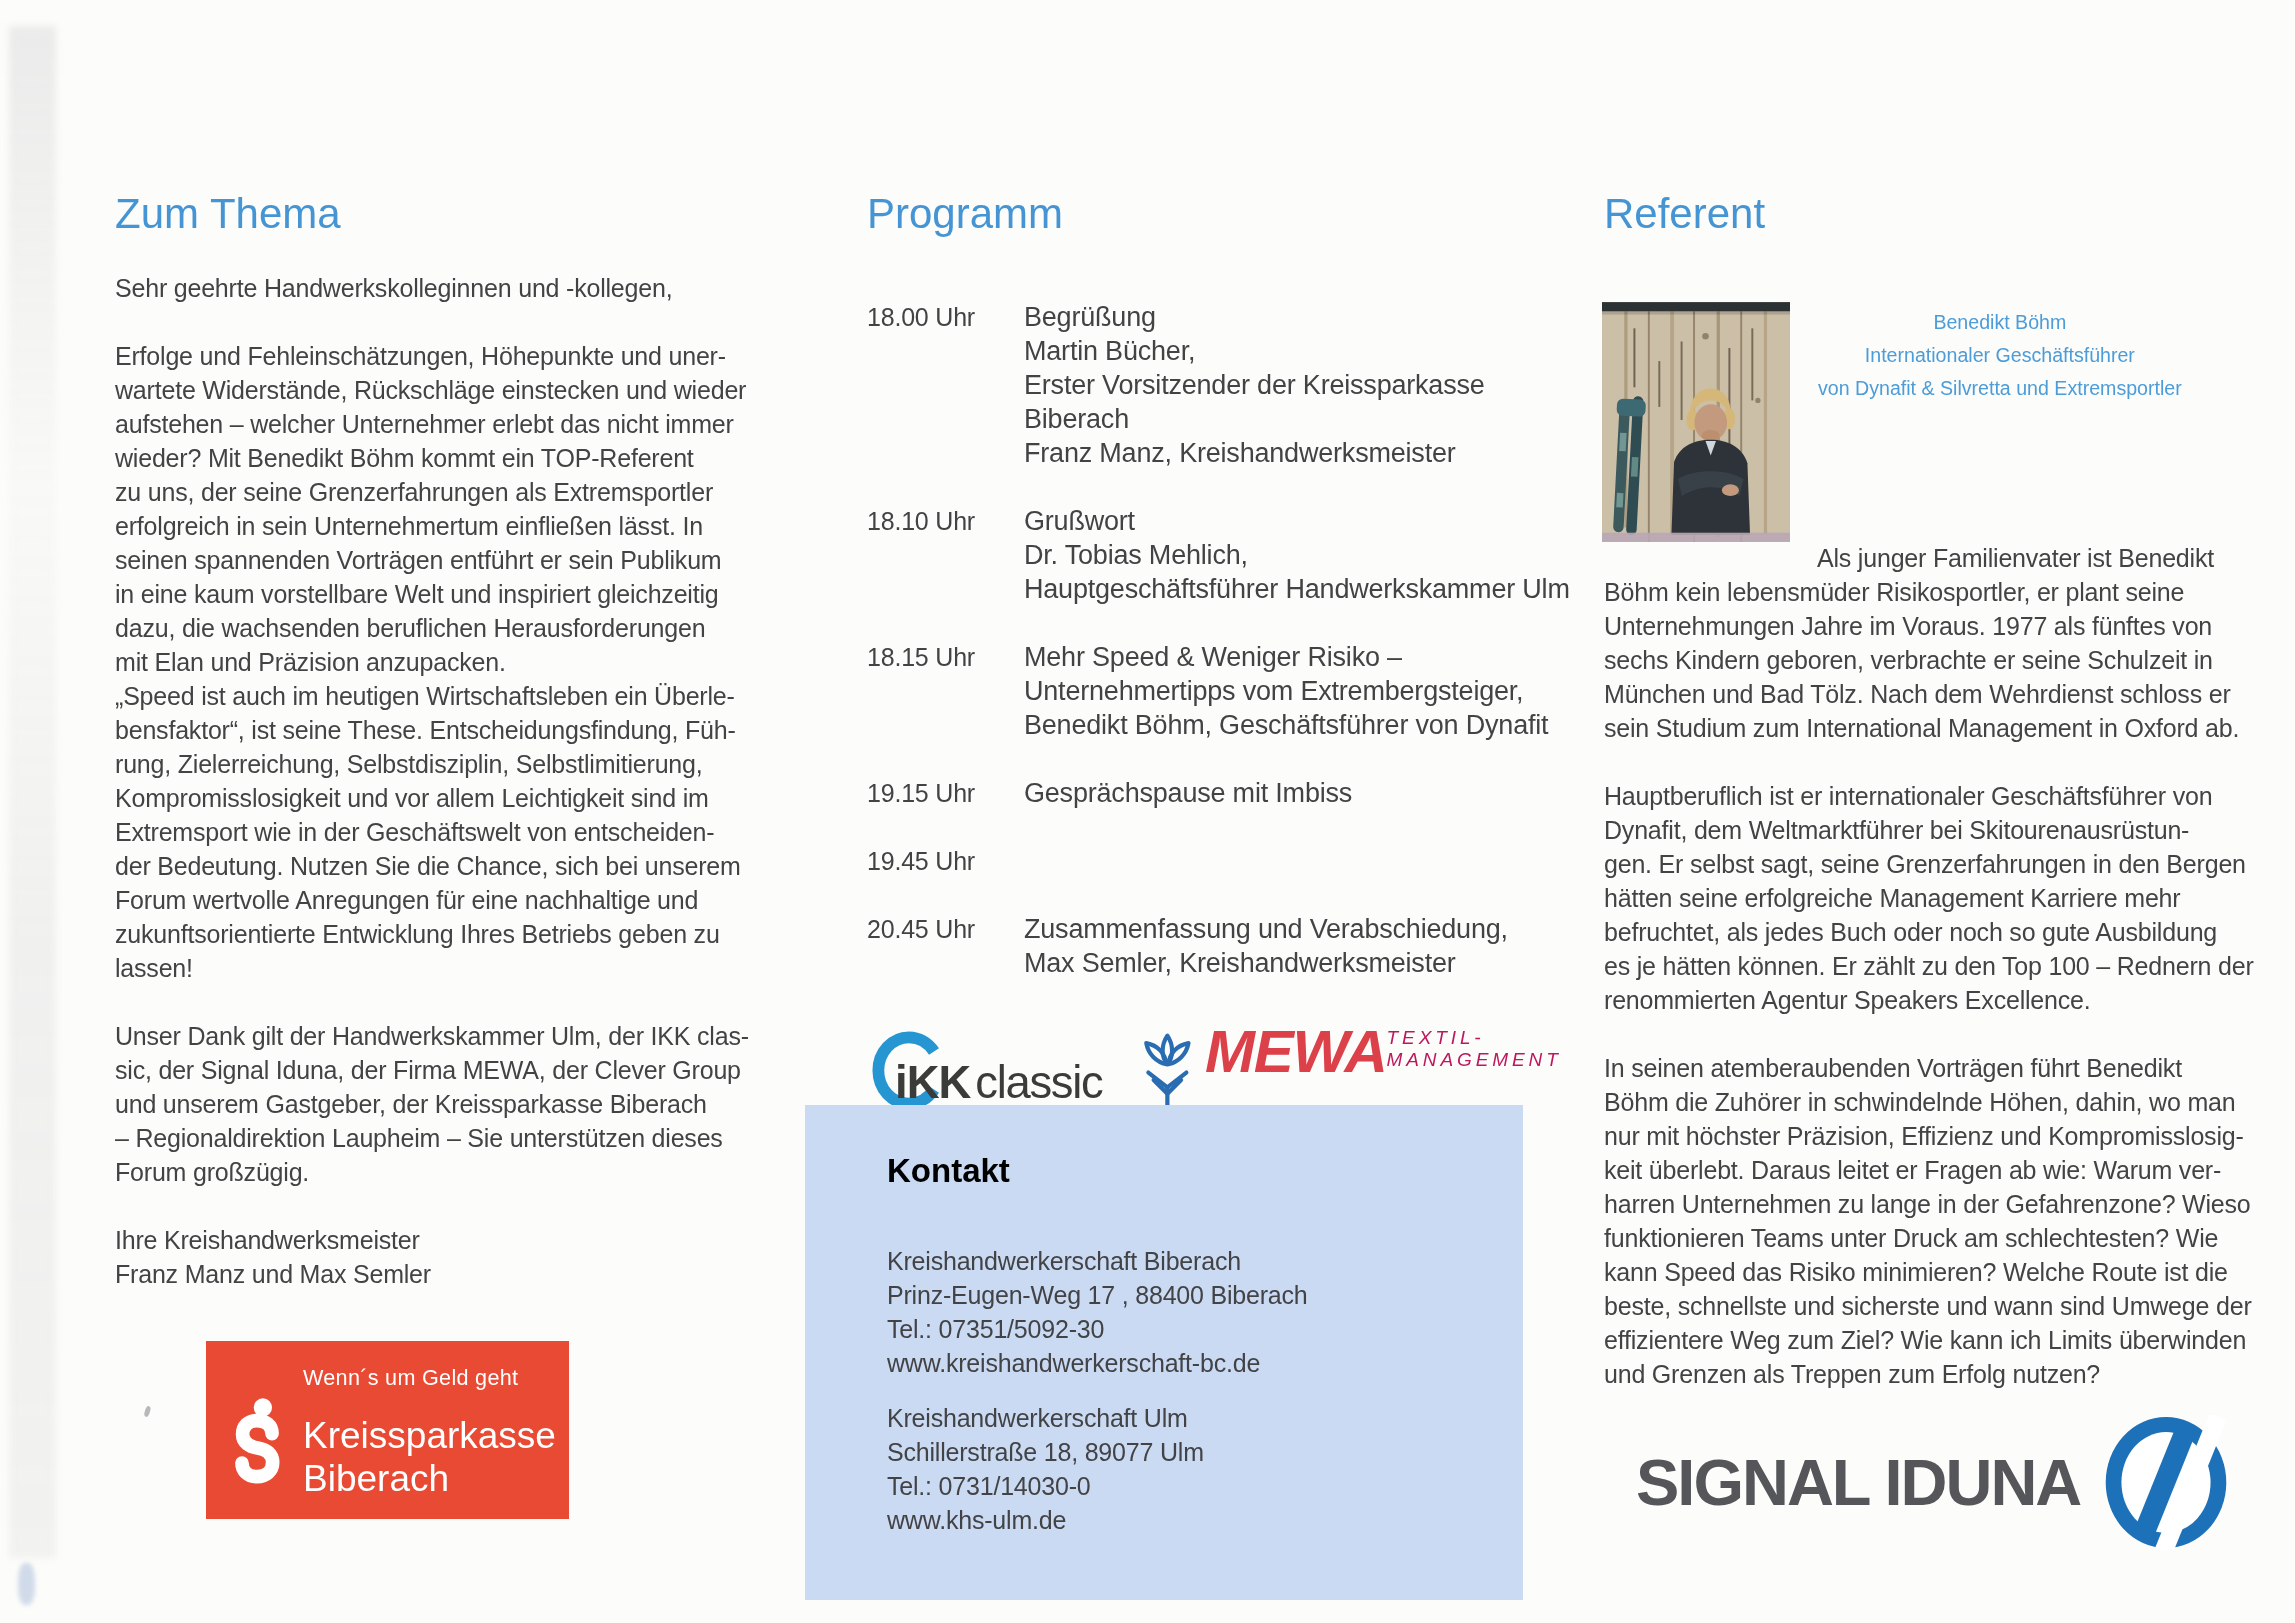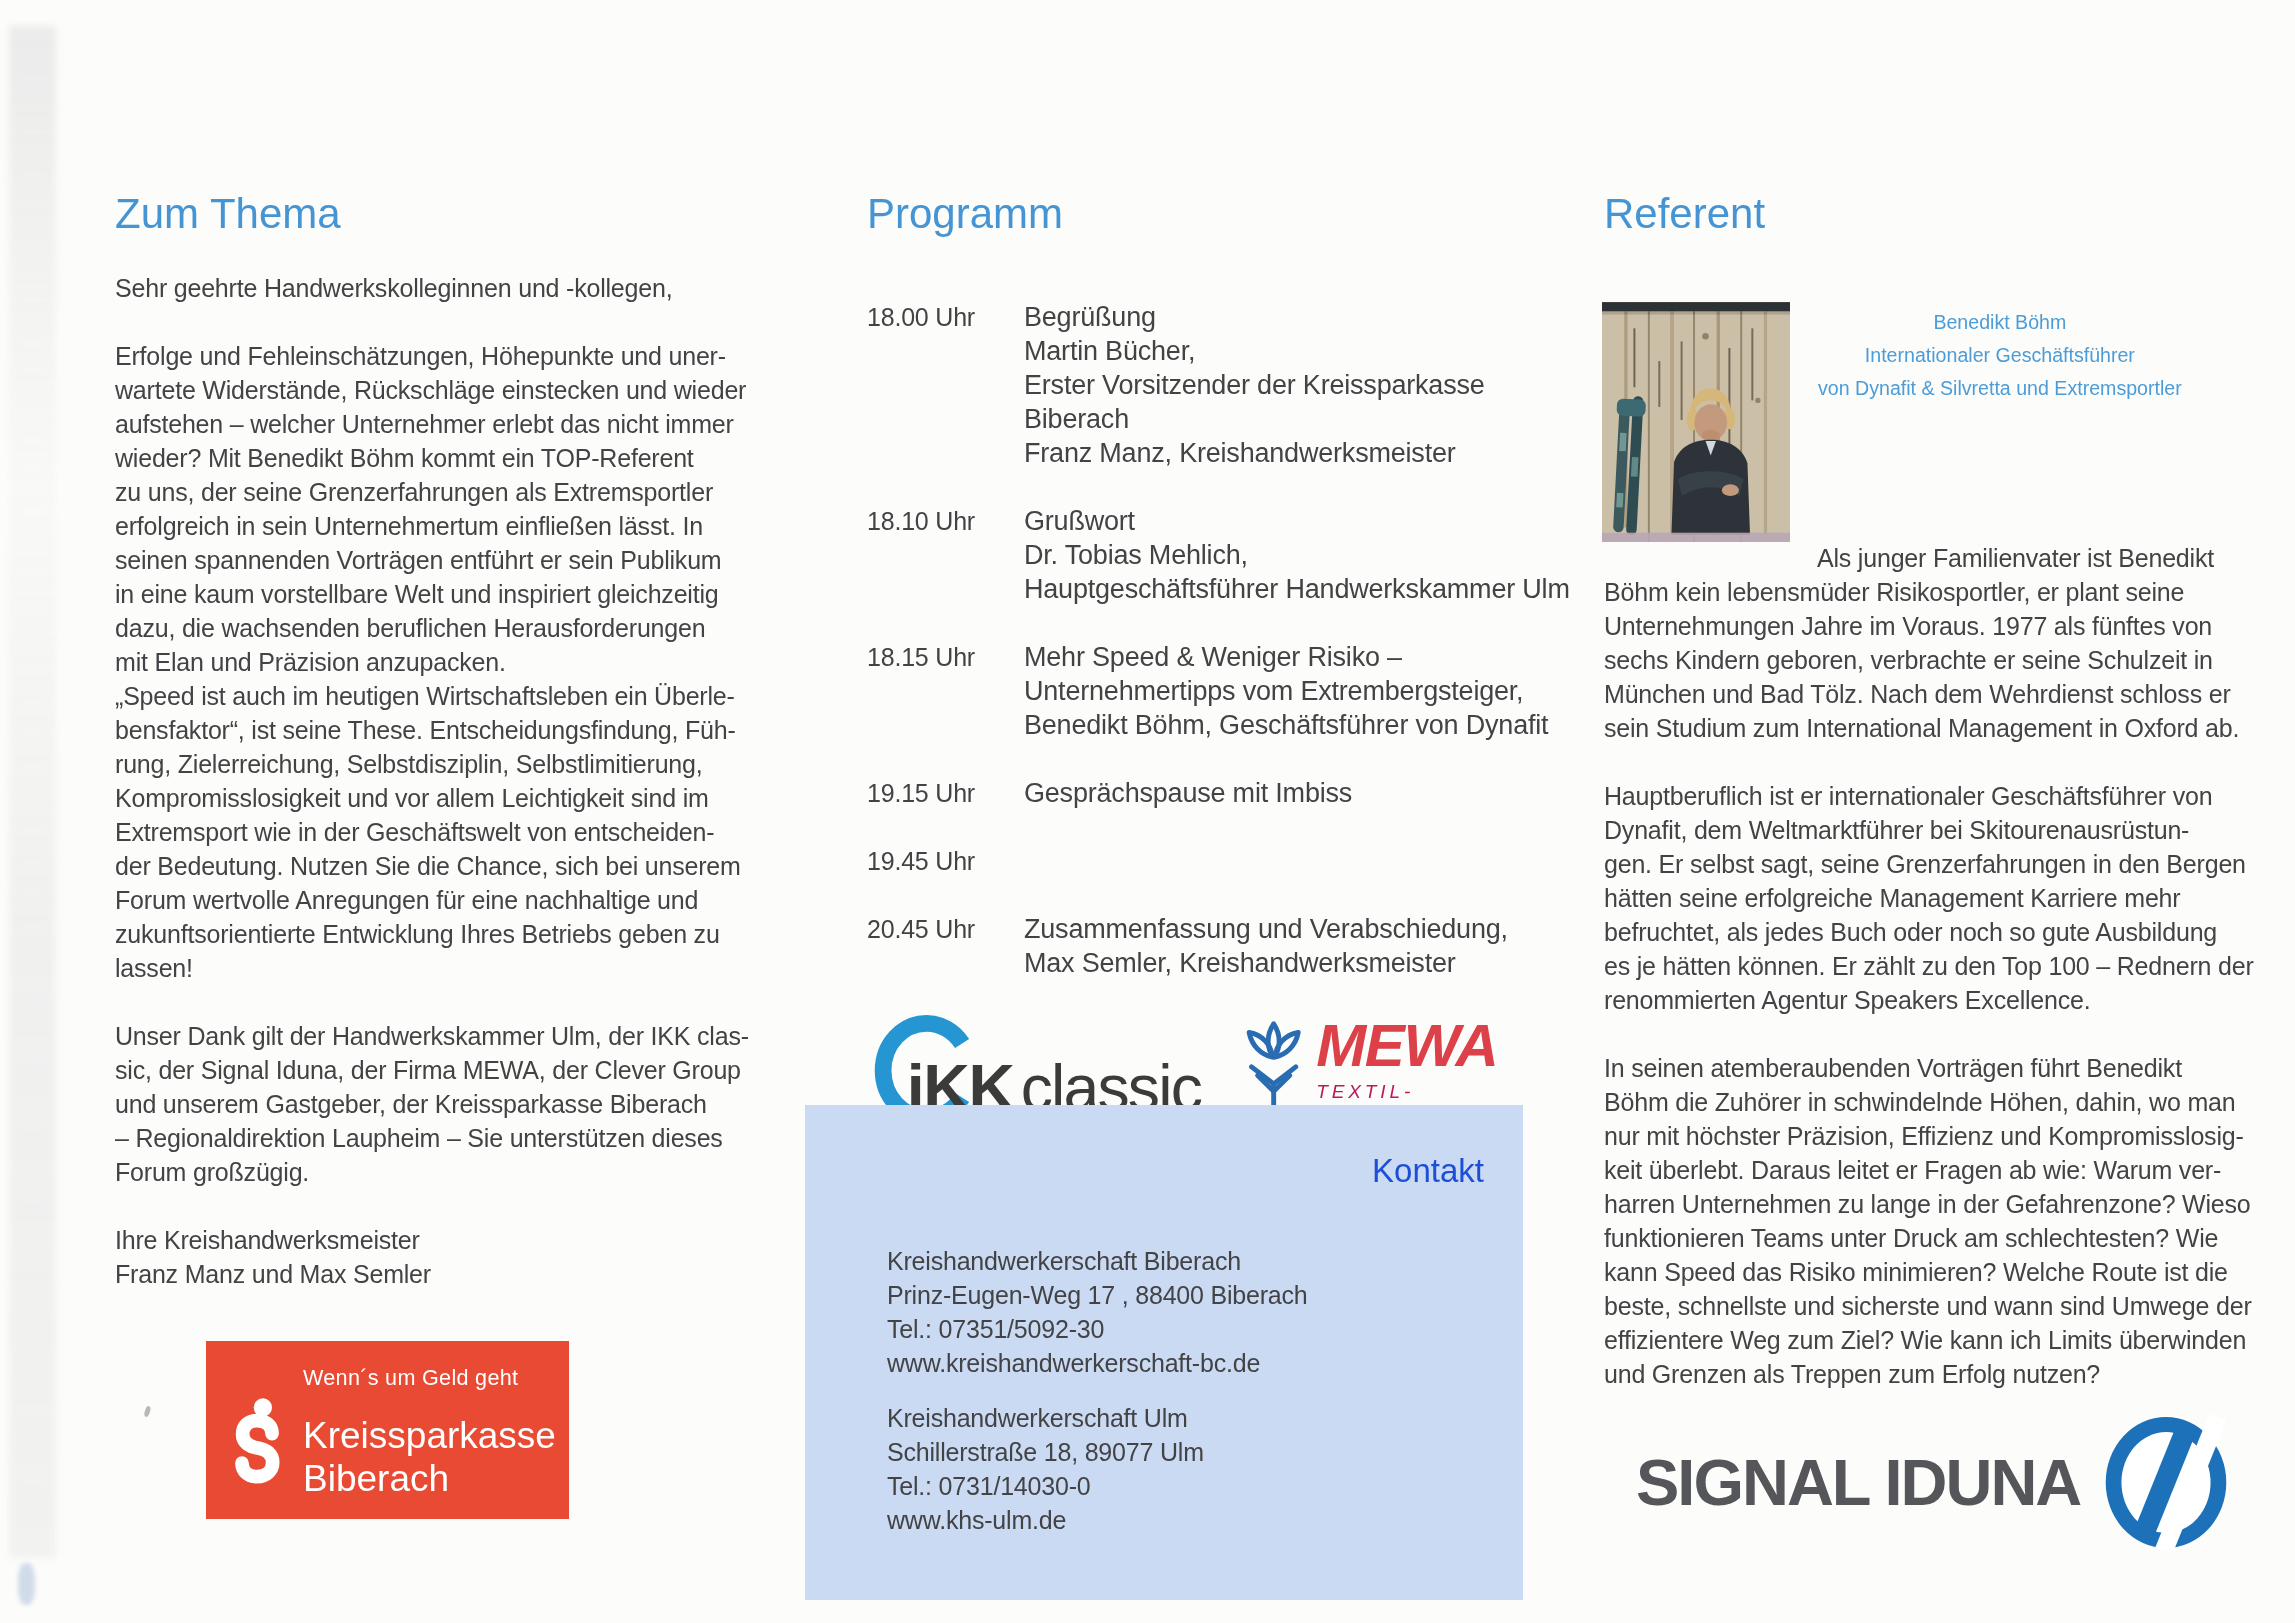--- a/index.html
+++ b/index.html
@@ -16,28 +16,28 @@
   #col-left{ position:absolute; left:115px; top:191px; width:655px; }
   #col-left .h-col{ margin-bottom:34px; }
   
   #col-mid{ position:absolute; left:867px; top:191px; width:707px; }
   #col-mid .h-col{ margin-bottom:63px; }
   .sched-row{ display:flex; margin:0 0 34px 0; }
   .sched-time{ width:157px; flex:0 0 157px; font-size:25px; line-height:34px; letter-spacing:-0.2px; }
   .sched-desc{ flex:1; font-size:27px; line-height:34px; letter-spacing:-0.2px; white-space:pre-line; }
   .logos-row{ display:flex; align-items:center; margin-top:17px; }
   .mewa{ display:flex; align-items:flex-start; margin-left:29px; }
-  .mewa-txt{ display:flex; flex-direction:column; margin-left:11.8px; }
+  .mewa-txt{ display:flex; flex-direction:row; margin-left:11.8px; }
   .mewa-name{ font-size:60px; line-height:60px; font-weight:bold; font-style:italic;
               color:#dc4049; letter-spacing:-1.3px; }
   .mewa-tag{ font-size:19px; font-style:italic; color:#be185d; letter-spacing:3.9px; margin-top:5.2px; }
   
   #kontakt-box{ position:absolute; left:805px; top:1105px; width:718px; height:495px;
                 background:#c9daf2; box-sizing:border-box; padding:47px 39px 0 82px; }
-  .kontakt-h{ font-size:33px; line-height:37px; color:#1d4ed8; margin:0 0 55px 0; font-weight:400;text-align:right; }
+  .kontakt-h{ font-size:33px; line-height:37px; color:#000000; margin:0 0 55px 0; font-weight:700; }
   .kontakt-block{ font-size:25px; line-height:34px; letter-spacing:-0.2px;
                   white-space:pre-line; margin:0 0 21px 0; }
   
   #sparkasse-box{ position:absolute; left:206px; top:1341px; width:363px; height:178px;
                   background:#e94a33; color:#ffffff; }
   .ksp-slogan{ position:absolute; left:97px; top:23.6px; font-size:21.6px; letter-spacing:0.3px; }
   .ksp-s{ position:absolute; left:23.6px; top:56px; }
   .ksp-name{ position:absolute; left:97px; top:73px; font-size:37px; line-height:43px;
              white-space:pre-line; }
   

